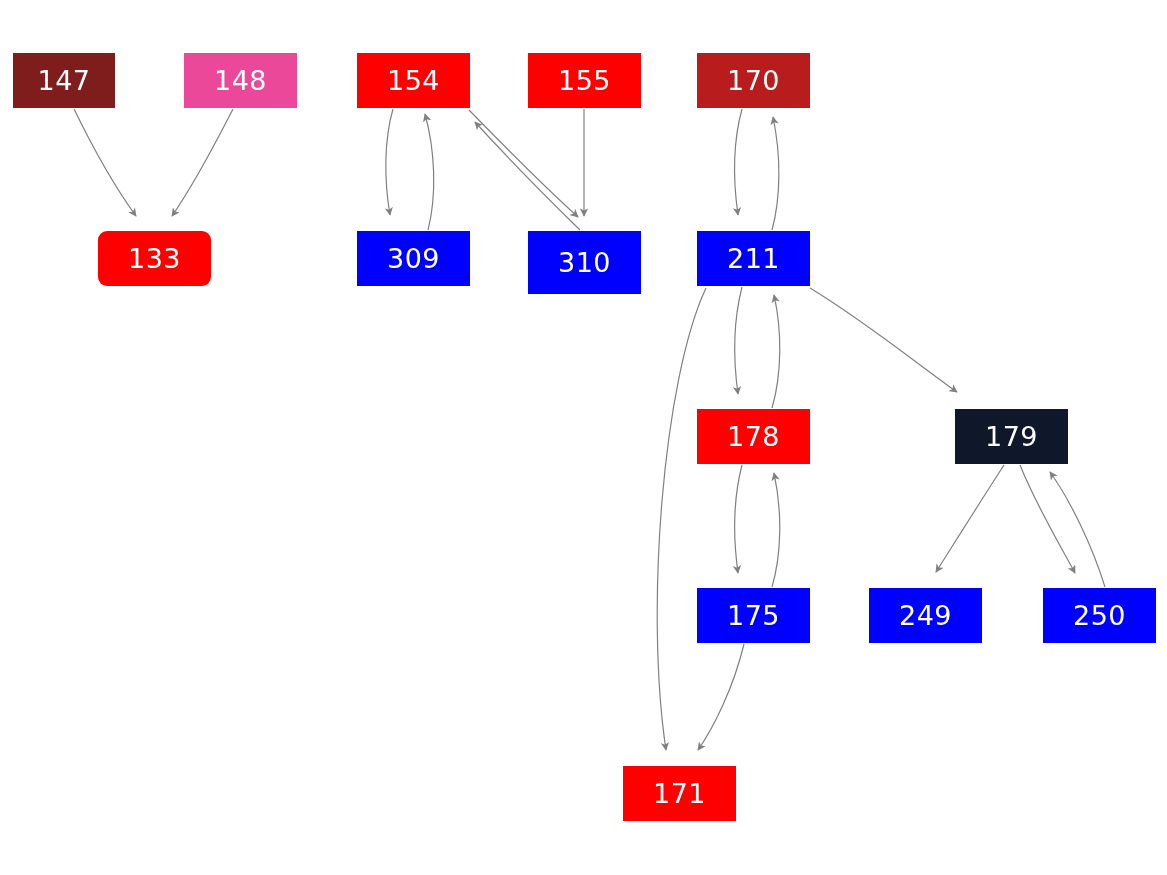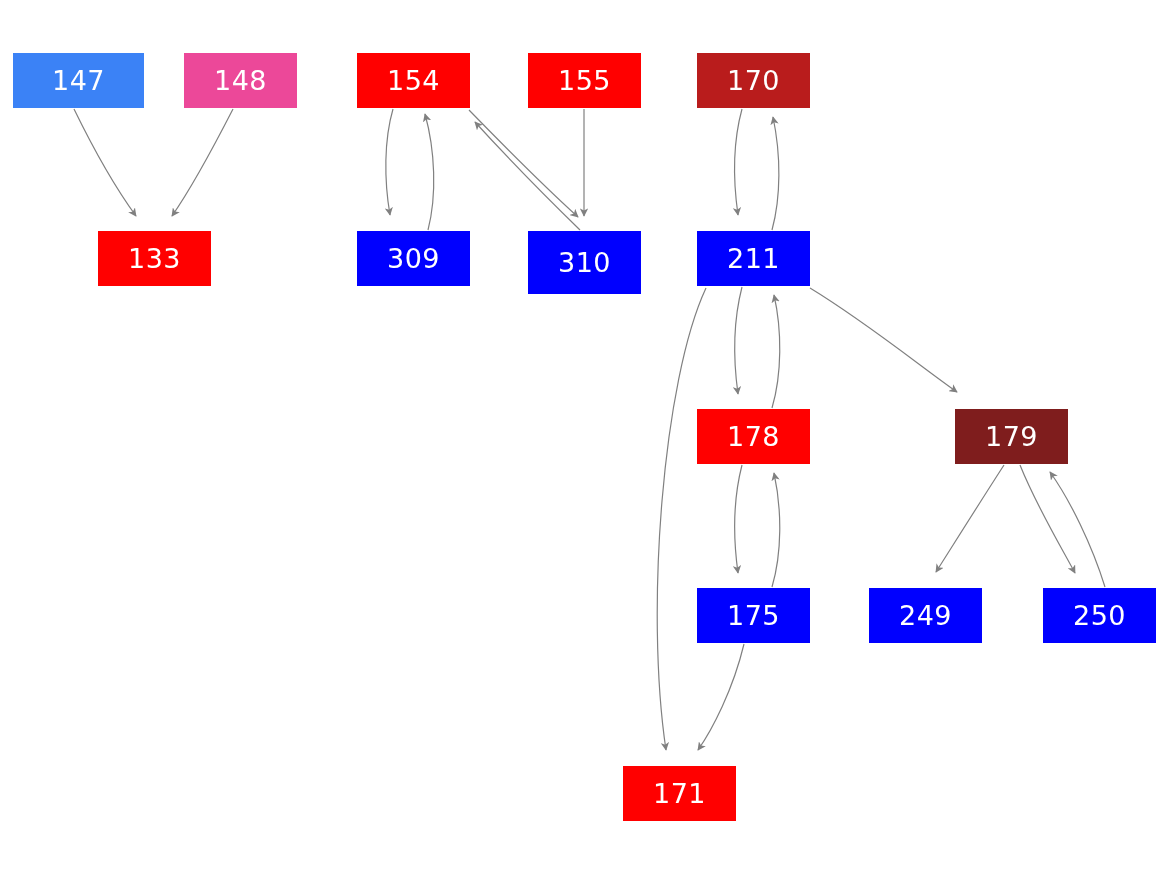--- a/index.html
+++ b/index.html
@@ -70,51 +70,51 @@
         <path d="M 810,288 C 866,322 920,366 957,392" fill="none" stroke="#808080" stroke-width="1.2" marker-end="url(#arrowhead)"></path>
         <path d="M 706,288 C 663,380 645,610 666,750" fill="none" stroke="#808080" stroke-width="1.2" marker-end="url(#arrowhead)"></path>
         <path d="M 744,644 C 733,690 712,730 698,750" fill="none" stroke="#808080" stroke-width="1.2" marker-end="url(#arrowhead)"></path>
         <path d="M 1004,465 C 975,510 950,550 936,572" fill="none" stroke="#808080" stroke-width="1.2" marker-end="url(#arrowhead)"></path>
         <path d="M 1020,465 C 1036,505 1060,545 1075,573" fill="none" stroke="#808080" stroke-width="1.2" marker-end="url(#arrowhead)"></path>
         <path d="M 1105,587 C 1092,545 1070,500 1050,472" fill="none" stroke="#808080" stroke-width="1.2" marker-end="url(#arrowhead)"></path>
       </g>
   </svg>
 
   <div id="nodes-layer">
-      <div class="graph-node" style="left: 13px; top: 53px; width: 131px; height: 55px; background: #3b82f6; color: rgb(255, 255, 255);">
+      <div class="graph-node" style="left: 13px; top: 53px; width: 102px; height: 55px; background: #7f1d1d; color: rgb(255, 255, 255);">
         <span class="node-label">147</span>
       </div>
       <div class="graph-node" style="left: 184px; top: 53px; width: 113px; height: 55px; background: #ec4899; color: rgb(255, 255, 255);">
         <span class="node-label">148</span>
       </div>
       <div class="graph-node" style="left: 357px; top: 53px; width: 113px; height: 55px; background: rgb(255, 0, 0); color: rgb(255, 255, 255);">
         <span class="node-label">154</span>
       </div>
       <div class="graph-node" style="left: 528px; top: 53px; width: 113px; height: 55px; background: rgb(255, 0, 0); color: rgb(255, 255, 255);">
         <span class="node-label">155</span>
       </div>
       <div class="graph-node" style="left: 697px; top: 53px; width: 113px; height: 55px; background: #b91c1c; color: rgb(255, 255, 255);">
         <span class="node-label">170</span>
       </div>
-      <div class="graph-node" style="left: 98px; top: 231px; width: 113px; height: 55px; background: rgb(255, 0, 0); color: rgb(255, 255, 255);">
+      <div class="graph-node" style="left: 98px; top: 231px; width: 113px; height: 55px; background: rgb(255, 0, 0); color: rgb(255, 255, 255); border-radius: 9px;">
         <span class="node-label">133</span>
       </div>
       <div class="graph-node" style="left: 357px; top: 231px; width: 113px; height: 55px; background: rgb(0, 0, 255); color: rgb(255, 255, 255);">
         <span class="node-label">309</span>
       </div>
       <div class="graph-node" style="left: 528px; top: 231px; width: 113px; height: 63px; background: rgb(0, 0, 255); color: rgb(255, 255, 255);">
         <span class="node-label">310</span>
       </div>
       <div class="graph-node" style="left: 697px; top: 231px; width: 113px; height: 55px; background: rgb(0, 0, 255); color: rgb(255, 255, 255);">
         <span class="node-label">211</span>
       </div>
       <div class="graph-node" style="left: 697px; top: 409px; width: 113px; height: 55px; background: rgb(255, 0, 0); color: rgb(255, 255, 255);">
         <span class="node-label">178</span>
       </div>
-      <div class="graph-node" style="left: 955px; top: 409px; width: 113px; height: 55px; background: #7f1d1d; color: rgb(255, 255, 255);">
+      <div class="graph-node" style="left: 955px; top: 409px; width: 113px; height: 55px; background: #0f172a; color: rgb(255, 255, 255);">
         <span class="node-label">179</span>
       </div>
       <div class="graph-node" style="left: 697px; top: 588px; width: 113px; height: 55px; background: rgb(0, 0, 255); color: rgb(255, 255, 255); align-items: center;">
         <span class="node-label">175</span>
       </div>
       <div class="graph-node" style="left: 869px; top: 588px; width: 113px; height: 55px; background: rgb(0, 0, 255); color: rgb(255, 255, 255);">
         <span class="node-label">249</span>
       </div>
       <div class="graph-node" style="left: 1043px; top: 588px; width: 113px; height: 55px; background: rgb(0, 0, 255); color: rgb(255, 255, 255);">
         <span class="node-label">250</span>

